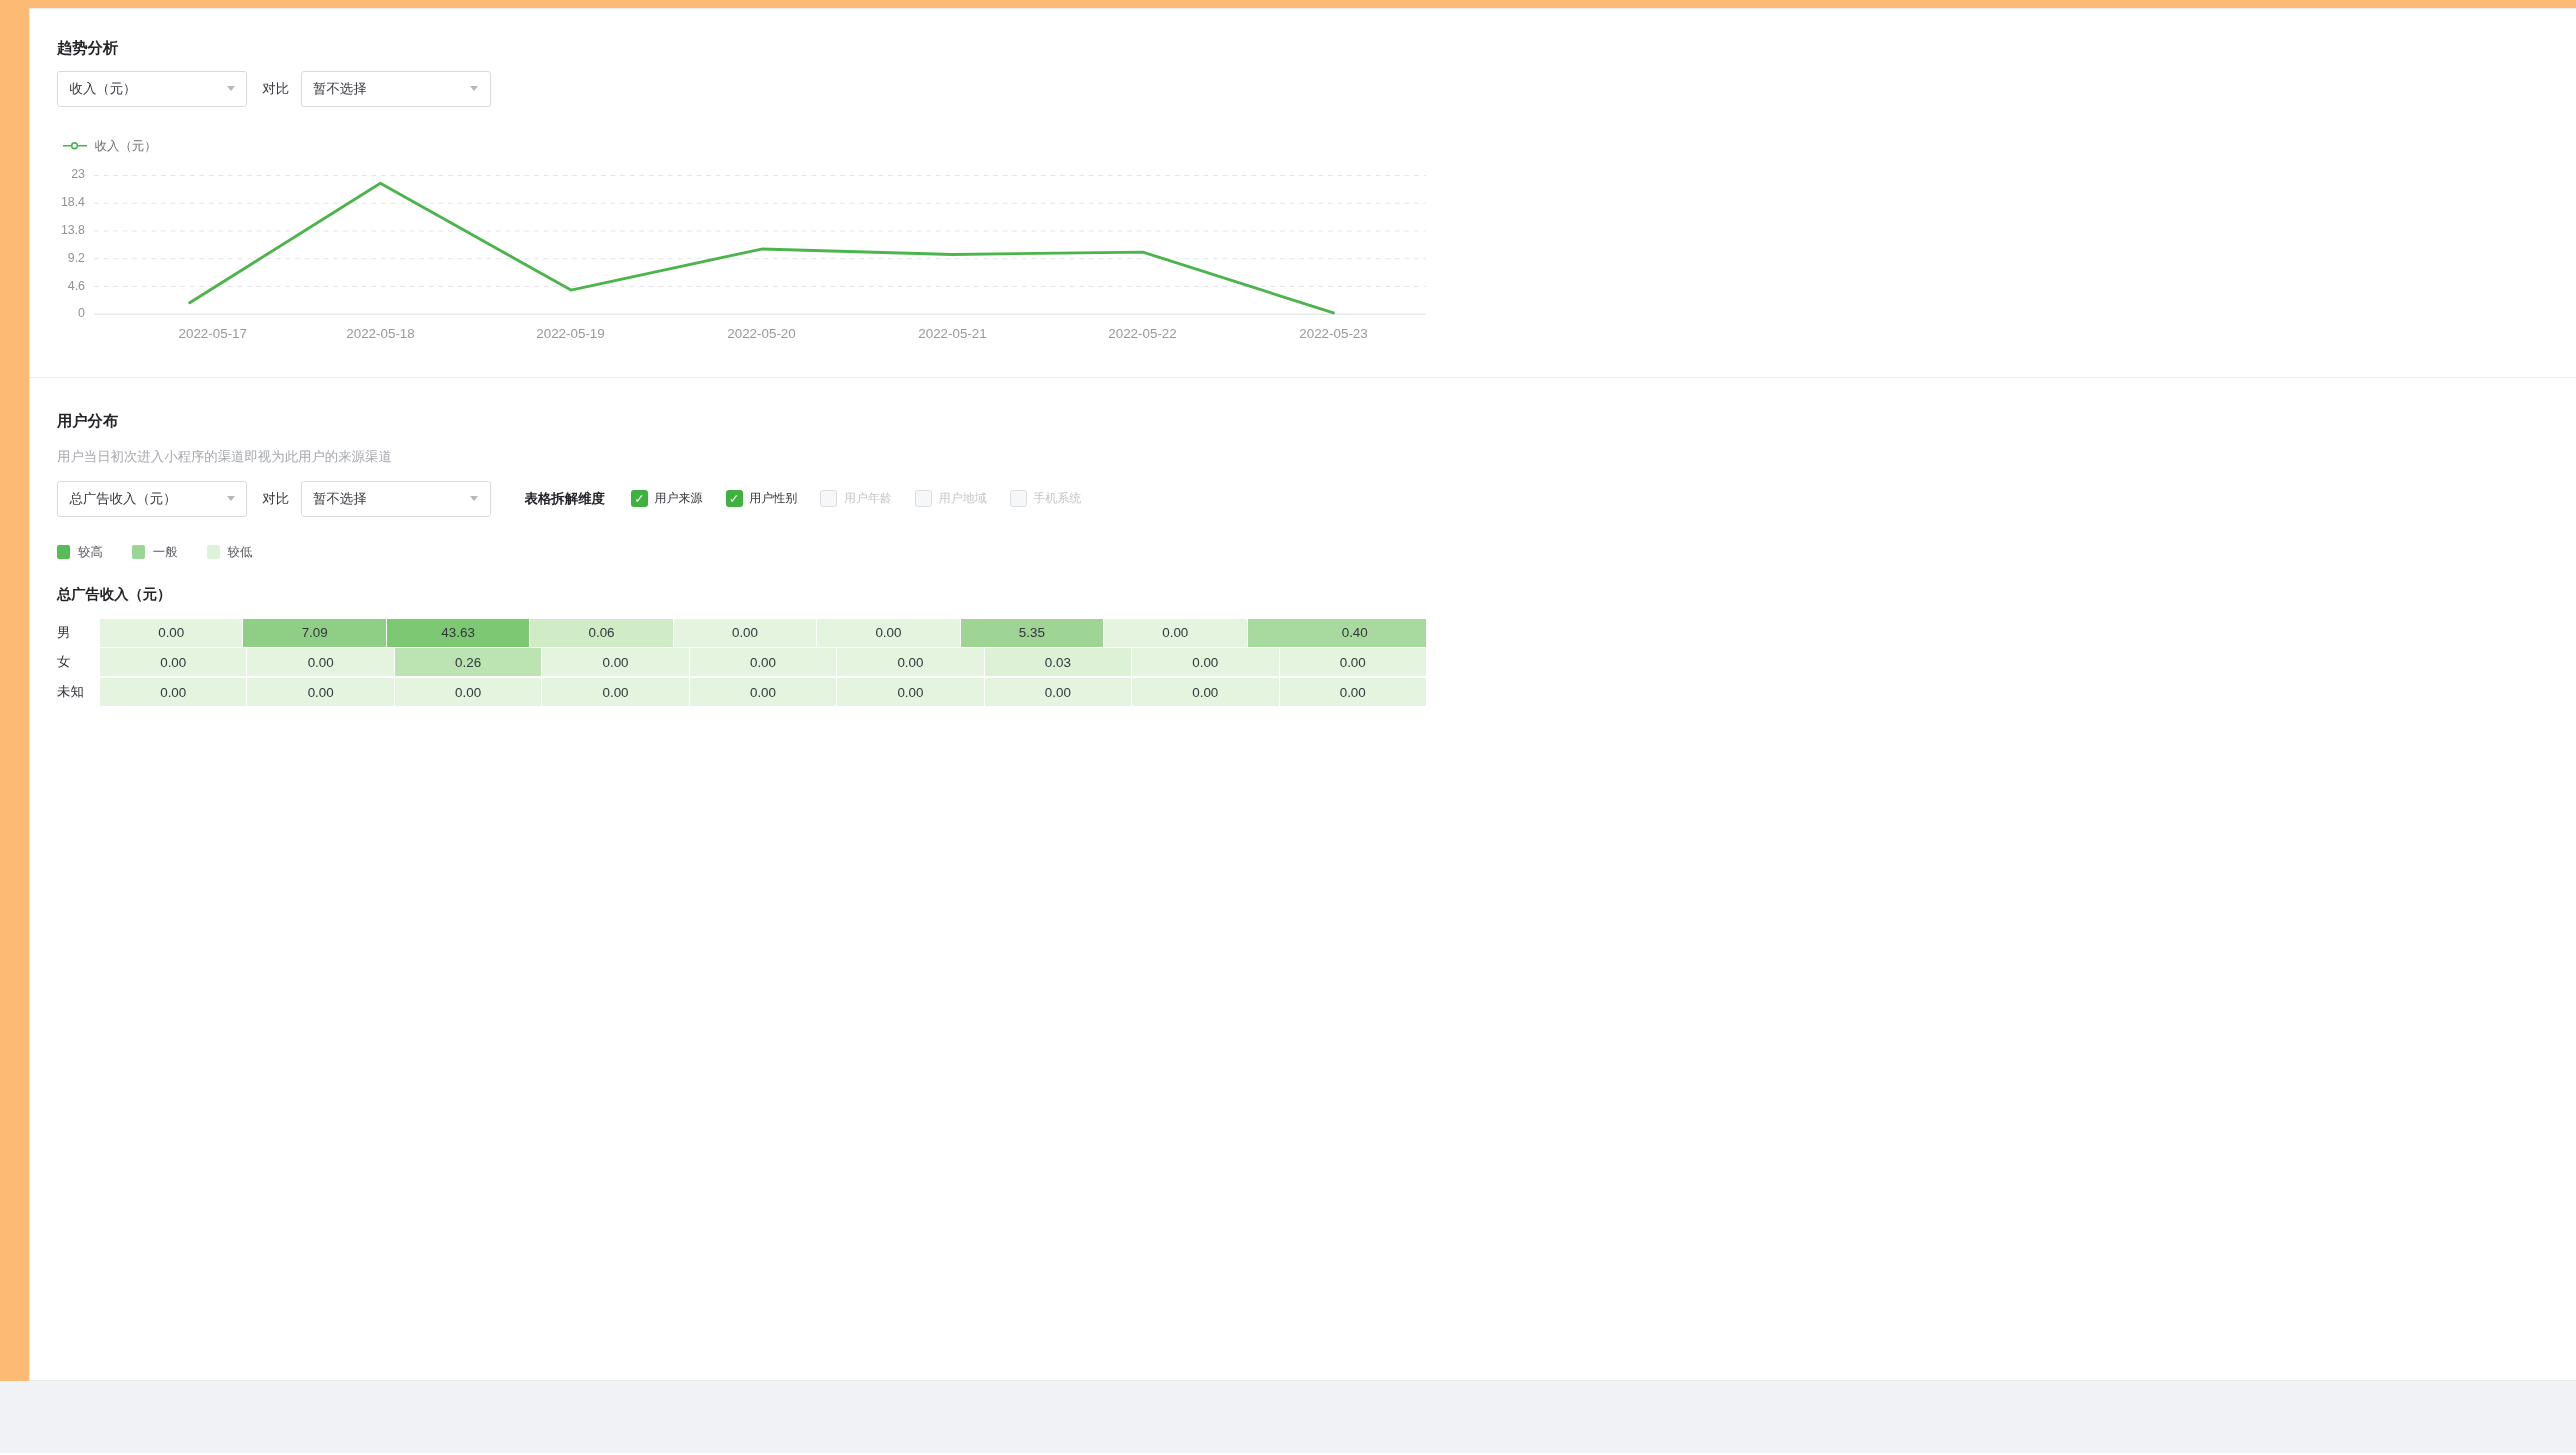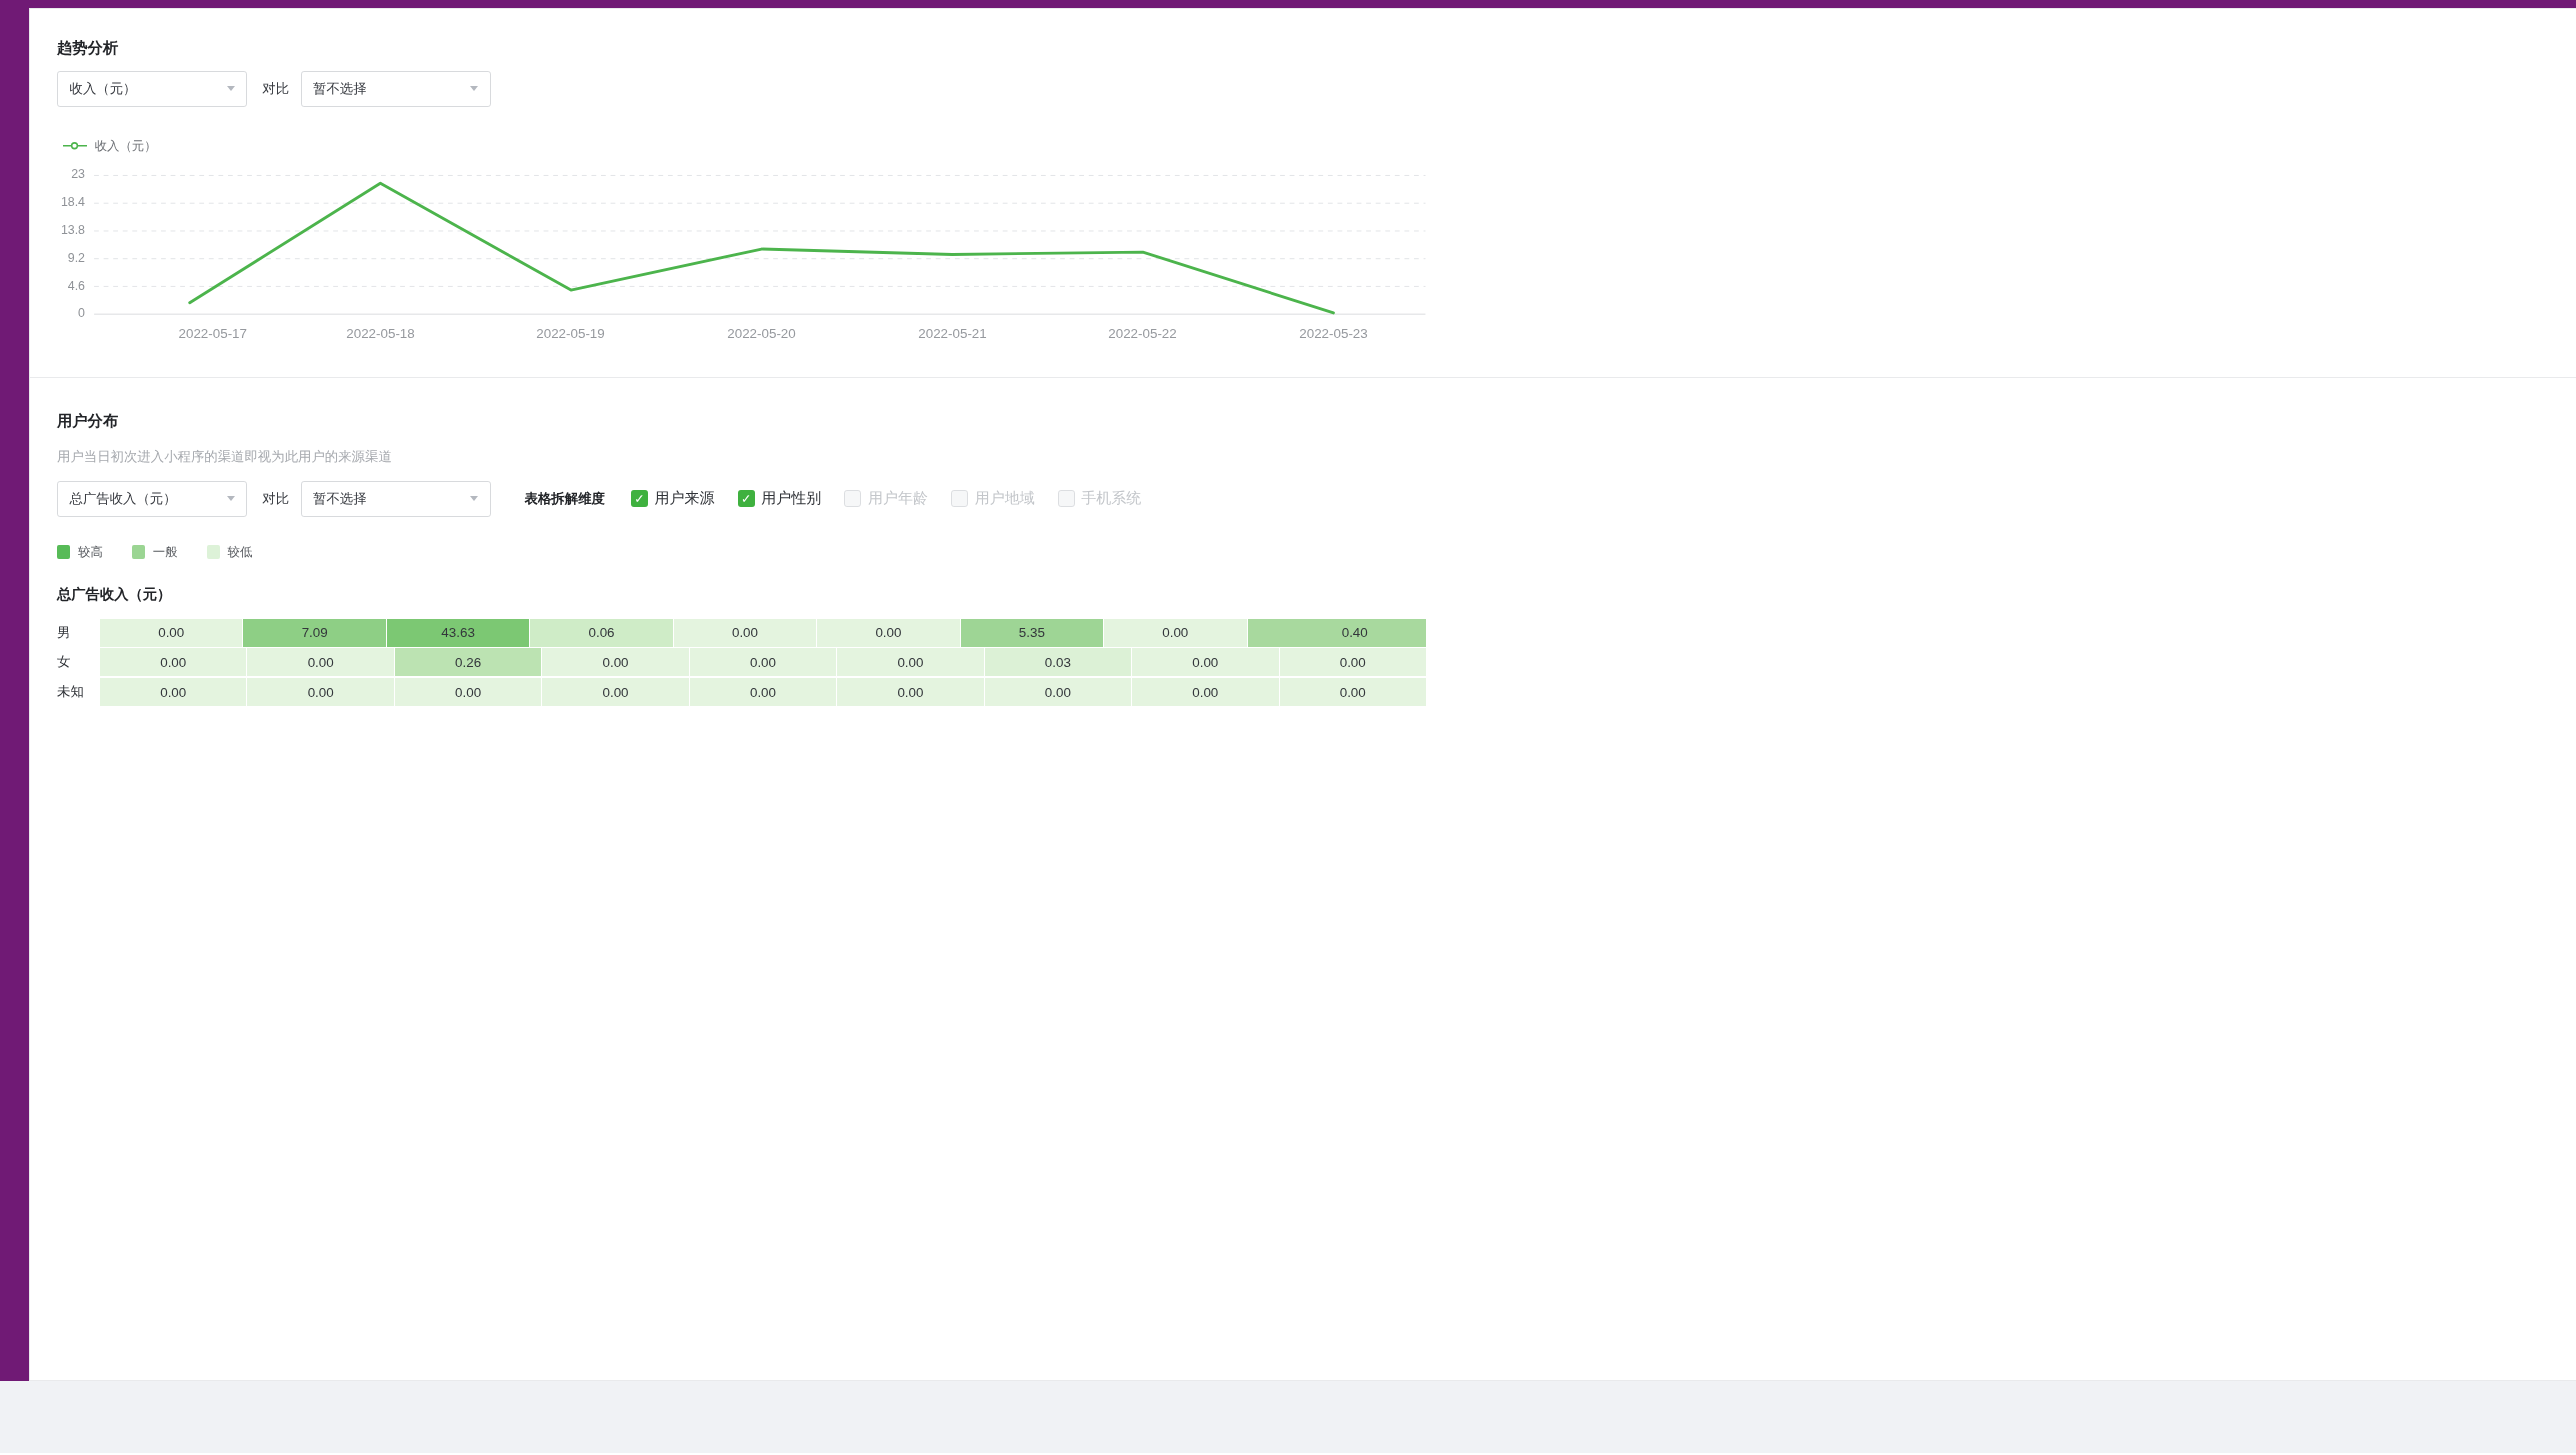--- a/index.html
+++ b/index.html
@@ -1,19 +1,19 @@
 <!DOCTYPE html>
 <html><head>
 <meta charset="utf-8">
 <style>
   * { box-sizing: border-box; margin: 0; padding: 0; }
   html, body { background: #ffffff; }
   body { font-family: "Liberation Sans", "DejaVu Sans", sans-serif; }
 
-  .page { position: relative; width: 2576px; height: 1453px; background: #701a75; overflow: hidden; }
+  .page { position: relative; width: 2576px; height: 1453px; background: #fdba74; overflow: hidden; }
   .content { position: absolute; left: 29px; top: 7.6px; right: 0; height: 1373px; background: #ffffff;
              border-top: 1px solid #e9eaec; border-left: 1px solid #e9eaec; border-bottom: 1px solid #e9eaec; }
   .gray-footer { position: absolute; left: 0; top: 1381px; width: 100%; height: 75px; background: #f0f2f5; }
 
   .sec-title { position: absolute; left: 27px; font-size: 15.3px; font-weight: 700; color: #222428; }
 
   .controls { position: absolute; left: 27px; display: flex; align-items: center; height: 36px; }
   .select { width: 190px; height: 36px; border: 1px solid #d8dadd; border-radius: 2.9px; background: #fff;
             display: flex; align-items: center; justify-content: space-between; padding: 0 11.5px;
             font-size: 13.4px; color: #36393f; cursor: pointer; }
@@ -35,21 +35,21 @@
 
   .dim-title { font-size: 13.4px; font-weight: 700; color: #222428; margin-left: 34px; }
   #dims { display: flex; align-items: center; }
   .dim-item { display: flex; align-items: center; margin-left: 23px; cursor: pointer; }
   .dim-item:first-child { margin-left: 26px; }
   .checkbox { width: 17px; height: 17px; border-radius: 2.9px; margin-right: 6.7px;
               display: flex; align-items: center; justify-content: center;
               font-size: 12.4px; font-weight: 700; color: #fff; }
   .checkbox.on { background: #3fb13f; }
   .checkbox.off { background: #f6f7f8; border: 1px solid #dcdee1; }
-  .dim-label { font-size: 15px; color: #303338; }
+  .dim-label { font-size: 12px; color: #303338; }
   .dim-item.off .dim-label { color: #c3c6ca; }
 
   .heat-legend { position: absolute; left: 27px; top: 535px; display: flex; align-items: flex-start; }
   .hl-item { display: flex; align-items: center; margin-right: 29px; }
   .hl-swatch { width: 13.4px; height: 13.4px; border-radius: 1.9px; margin-right: 7.6px; display: inline-block; }
   .hl-label { font-size: 12.4px; color: #55585d; }
 
   .table-title { position: absolute; left: 27px; top: 576px; font-size: 14.3px; font-weight: 700; color: #222428; }
 
   .hm { position: absolute; left: 27px; top: 610px; width: 1369px; }

